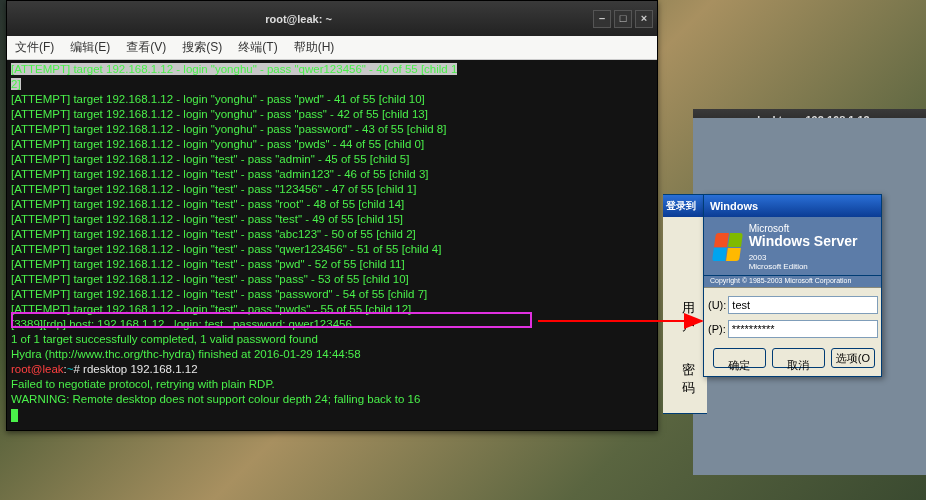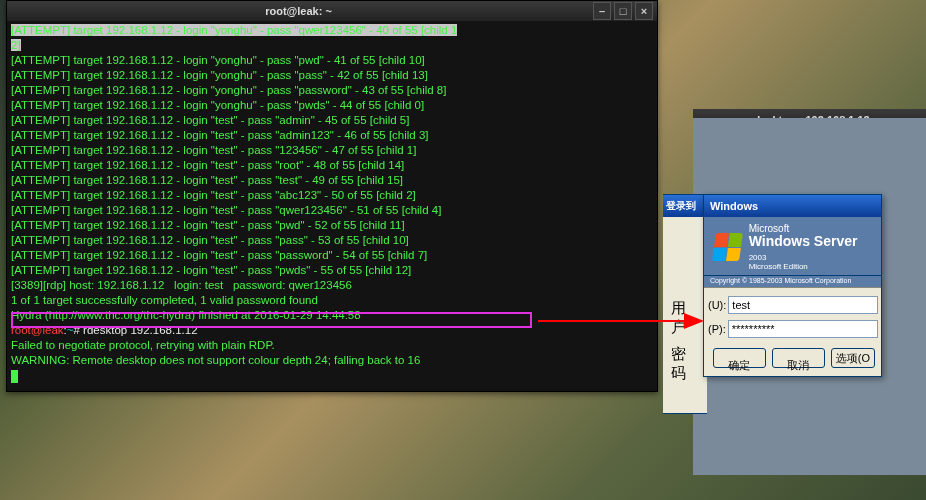--- a/index.html
+++ b/index.html
@@ -14,21 +14,21 @@
   
   .term-window {
     position: absolute;
     left: 6px; top: 0;
     width: 652px;
     background: #2a2a2a;
     border: 1px solid #000;
     box-shadow: 0 2px 6px rgba(0,0,0,.5);
   }
   .term-titlebar {
-    height: 20px;
+    height: 35px;
     background: linear-gradient(#3a3a3a, #222);
     display: flex;
     align-items: center;
     color: #ddd;
     font-size: 11px;
     font-weight: bold;
   }
   .term-title { flex: 1; text-align: center; }
   .term-btns { display: flex; padding-right: 4px; }
   .term-btn {
@@ -200,51 +200,59 @@
     position: absolute;
     left: 663px; top: 194px;
     width: 44px;
     height: 220px;
     background: #ece9d8;
     border-top: 1px solid #003c74;
     border-bottom: 1px solid #003c74;
   }
   .side-dialog .win-title { font-size: 10px; padding-left: 3px; }
   .side-label {
-    font-size: 15px;
+    font-size: 13px;
     color: #000;
-    padding: 4px 8px;
+    padding: 4px 19px;
   }
   .side-spacer { height: 78px; }
 </style>
 </head>
 <body>
 
 <div class="term-window">
   <div class="term-titlebar">
     <div class="term-title">root@leak: ~</div>
     <div class="term-btns">
       <div class="term-btn">–</div>
       <div class="term-btn">□</div>
       <div class="term-btn close">×</div>
     </div>
   </div>
+  <div class="term-menubar">
+    <div class="menu-item">文件(F)</div>
+    <div class="menu-item">编辑(E)</div>
+    <div class="menu-item">查看(V)</div>
+    <div class="menu-item">搜索(S)</div>
+    <div class="menu-item">终端(T)</div>
+    <div class="menu-item">帮助(H)</div>
+  </div>
   <div class="term-body" id="term-body"><div class="line"><span class="sel-line">[ATTEMPT] target 192.168.1.12 - login "yonghu" - pass "qwer123456" - 40 of 55 [child 1</span></div><div class="line"><span class="sel-line">2]</span></div><div class="line">[ATTEMPT] target 192.168.1.12 - login "yonghu" - pass "pwd" - 41 of 55 [child 10]</div><div class="line">[ATTEMPT] target 192.168.1.12 - login "yonghu" - pass "pass" - 42 of 55 [child 13]</div><div class="line">[ATTEMPT] target 192.168.1.12 - login "yonghu" - pass "password" - 43 of 55 [child 8]</div><div class="line">[ATTEMPT] target 192.168.1.12 - login "yonghu" - pass "pwds" - 44 of 55 [child 0]</div><div class="line">[ATTEMPT] target 192.168.1.12 - login "test" - pass "admin" - 45 of 55 [child 5]</div><div class="line">[ATTEMPT] target 192.168.1.12 - login "test" - pass "admin123" - 46 of 55 [child 3]</div><div class="line">[ATTEMPT] target 192.168.1.12 - login "test" - pass "123456" - 47 of 55 [child 1]</div><div class="line">[ATTEMPT] target 192.168.1.12 - login "test" - pass "root" - 48 of 55 [child 14]</div><div class="line">[ATTEMPT] target 192.168.1.12 - login "test" - pass "test" - 49 of 55 [child 15]</div><div class="line">[ATTEMPT] target 192.168.1.12 - login "test" - pass "abc123" - 50 of 55 [child 2]</div><div class="line">[ATTEMPT] target 192.168.1.12 - login "test" - pass "qwer123456" - 51 of 55 [child 4]</div><div class="line">[ATTEMPT] target 192.168.1.12 - login "test" - pass "pwd" - 52 of 55 [child 11]</div><div class="line">[ATTEMPT] target 192.168.1.12 - login "test" - pass "pass" - 53 of 55 [child 10]</div><div class="line">[ATTEMPT] target 192.168.1.12 - login "test" - pass "password" - 54 of 55 [child 7]</div><div class="line">[ATTEMPT] target 192.168.1.12 - login "test" - pass "pwds" - 55 of 55 [child 12]</div><div class="line">[<span>3389</span>][<span class="">rdp</span>] host: <span>192.168.1.12</span>   login: <span class="">test</span>   password: <span>qwer123456</span></div><div class="line">1 of 1 target successfully completed, 1 valid password found</div><div class="line">Hydra (http://www.thc.org/thc-hydra) finished at 2016-01-29 14:44:58</div><div class="line"><span class="red">root@leak</span><span class="white">:</span><span class="cyan">~</span><span class="white"># rdesktop 192.168.1.12</span></div><div class="line">Failed to negotiate protocol, retrying with plain RDP.</div><div class="line">WARNING: Remote desktop does not support colour depth 24; falling back to 16</div><div class="line"><span class="cursor"></span></div></div>
 </div>
 
 <div class="rdesktop-strip">
   <span>rdesktop - 192.168.1.12</span>
 </div>
 <div class="rdesktop-bg"></div>
 
 <div class="side-dialog">
   <div class="win-title">登录到</div>
   <div class="side-spacer"></div>
   <div class="side-label">用户</div>
-  <div class="side-label" style="margin-top:0">密码</div>
+  <div class="side-label" style="margin-top:18px">密码</div>
 </div>
 
 <div class="win-login">
   <div class="win-title">Windows</div>
   <div class="win-banner">
     <div class="xp-flag">
       <div></div>
         <div></div>
         <div></div>
         <div></div>

